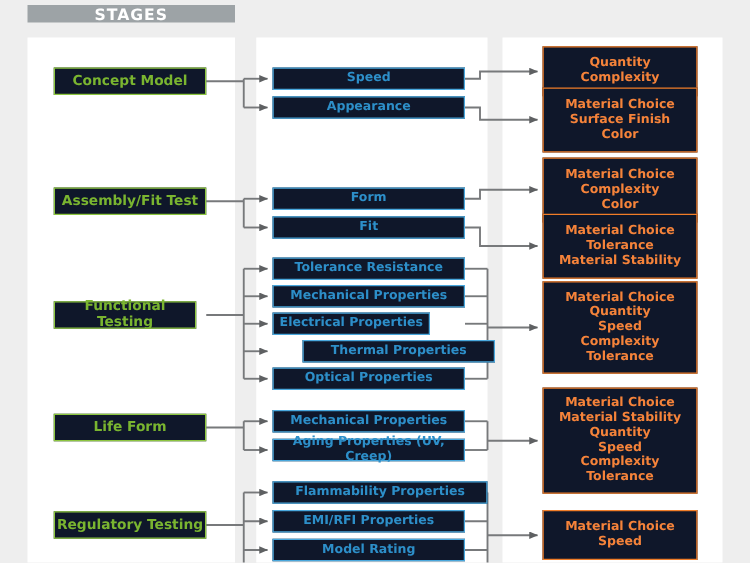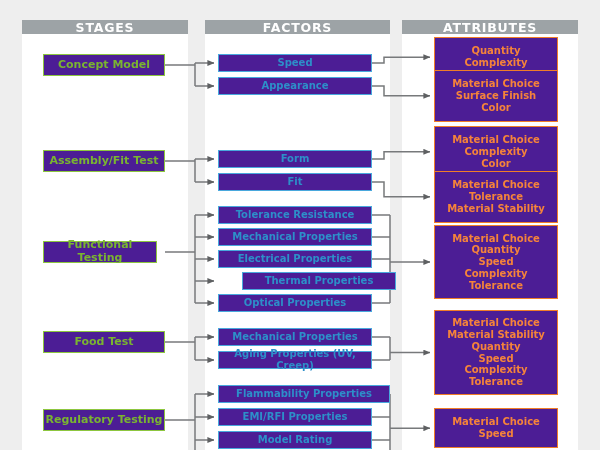--- a/index.html
+++ b/index.html
@@ -38,21 +38,20 @@
     height: 14px;
     background: #9da3a6;
     color: #ffffff;
     font-size: 12.5px;
     font-weight: bold;
     letter-spacing: 0.8px;
     display: flex;
     align-items: center;
     justify-content: center;
     box-sizing: border-box;
-    margin-top: 16px;
   }
   .col-header.col-stages     { left: 22px;  width: 166px; }
   .col-header.col-factors    { left: 205px; width: 185px; }
   .col-header.col-attributes { left: 402px; width: 176px; }
 
   
   #wires {
     position: absolute;
     left: 0; top: 0;
     width: 600px; height: 450px;
@@ -60,21 +59,21 @@
   }
 
   
   .node {
     position: absolute;
     box-sizing: border-box;
     display: flex;
     align-items: center;
     justify-content: center;
     text-align: center;
-    background: #4c1d95;
+    background: #0f172a;
     line-height: 1.18;
     white-space: pre-line;
   }
   .node.stage {
     border: 1.6px solid #8dc63f;
     color: #7ab530;
     font-size: 11px;
     font-weight: bold;
   }
   .node.factor {
@@ -93,22 +92,20 @@
 </head>
 <body>
 
 <div id="stage">
 
   <div class="panel col-stages"></div>
   <div class="panel col-factors"></div>
   <div class="panel col-attributes"></div>
 
   <div class="col-header col-stages">STAGES</div>
-  <div class="col-header col-factors">FACTORS</div>
-  <div class="col-header col-attributes">ATTRIBUTES</div>
 
   <svg id="wires" viewBox="0 0 600 450" xmlns="http://www.w3.org/2000/svg">
     <defs>
       <marker id="arrow" markerWidth="7" markerHeight="6" refX="6.6" refY="3" orient="auto" markerUnits="userSpaceOnUse">
         <path d="M0,0 L7,3 L0,6 z" fill="#5e6062"></path>
       </marker>
     </defs>
     <g id="wire-group" fill="none" stroke="#77797b" stroke-width="1.5">
         <path d="M165,65 H195"></path>
         <path d="M195,63 V86"></path>
@@ -173,29 +170,29 @@
       <div class="node factor" style="left: 218px; top: 173px; width: 154px; height: 18px;">Fit</div>
       <div class="node attribute" style="left: 434px; top: 126px; width: 124px; height: 51.6px;">Material Choice
 Complexity
 Color</div>
       <div class="node attribute" style="left: 434px; top: 171px; width: 124px; height: 51.6px;">Material Choice
 Tolerance
 Material Stability</div>
       <div class="node stage" style="left: 43px; top: 241px; width: 114px; height: 22px;">Functional Testing</div>
       <div class="node factor" style="left: 218px; top: 206px; width: 154px; height: 18px;">Tolerance Resistance</div>
       <div class="node factor" style="left: 218px; top: 228px; width: 154px; height: 18px;">Mechanical Properties</div>
-      <div class="node factor" style="left: 218px; top: 250px; width: 154px; height: 18px;">Electrical Properties</div>
+      <div class="node factor" style="left: 218px; top: 250px; width: 126px; height: 18px;">Electrical Properties</div>
       <div class="node factor" style="left: 218px; top: 272px; width: 154px; height: 18px; margin-left: 24px;">Thermal Properties</div>
       <div class="node factor" style="left: 218px; top: 294px; width: 154px; height: 18px;">Optical Properties</div>
       <div class="node attribute" style="left: 434px; top: 225px; width: 124px; height: 74px;">Material Choice
 Quantity
 Speed
 Complexity
 Tolerance</div>
-      <div class="node stage" style="left: 43px; top: 331px; width: 122px; height: 22px;">Food Test</div>
+      <div class="node stage" style="left: 43px; top: 331px; width: 122px; height: 22px;">Life Form</div>
       <div class="node factor" style="left: 218px; top: 328px; width: 154px; height: 18px;">Mechanical Properties</div>
       <div class="node factor" style="left: 218px; top: 351px; width: 154px; height: 18px;">Aging Properties (UV, Creep)</div>
       <div class="node attribute" style="left: 434px; top: 310px; width: 124px; height: 85.2px;">Material Choice
 Material Stability
 Quantity
 Speed
 Complexity
 Tolerance</div>
       <div class="node stage" style="left: 43px; top: 409px; width: 122px; height: 22px;">Regulatory Testing</div>
       <div class="node factor" style="left: 218px; top: 385px; width: 172px; height: 18px;">Flammability Properties</div>

